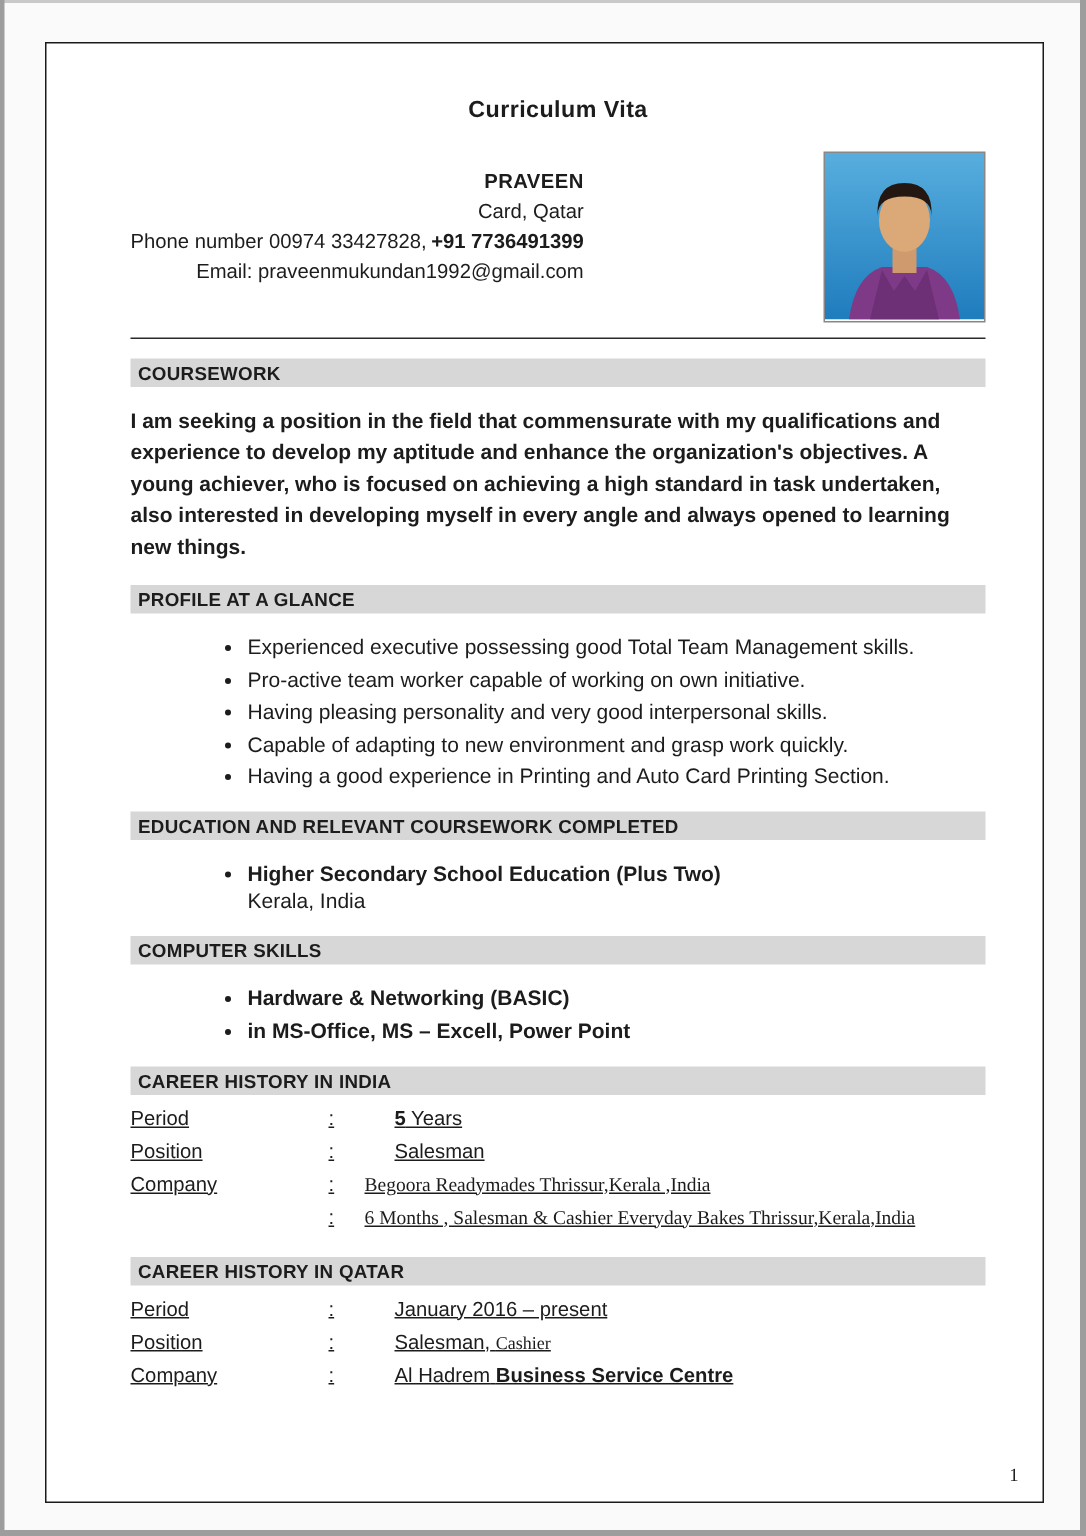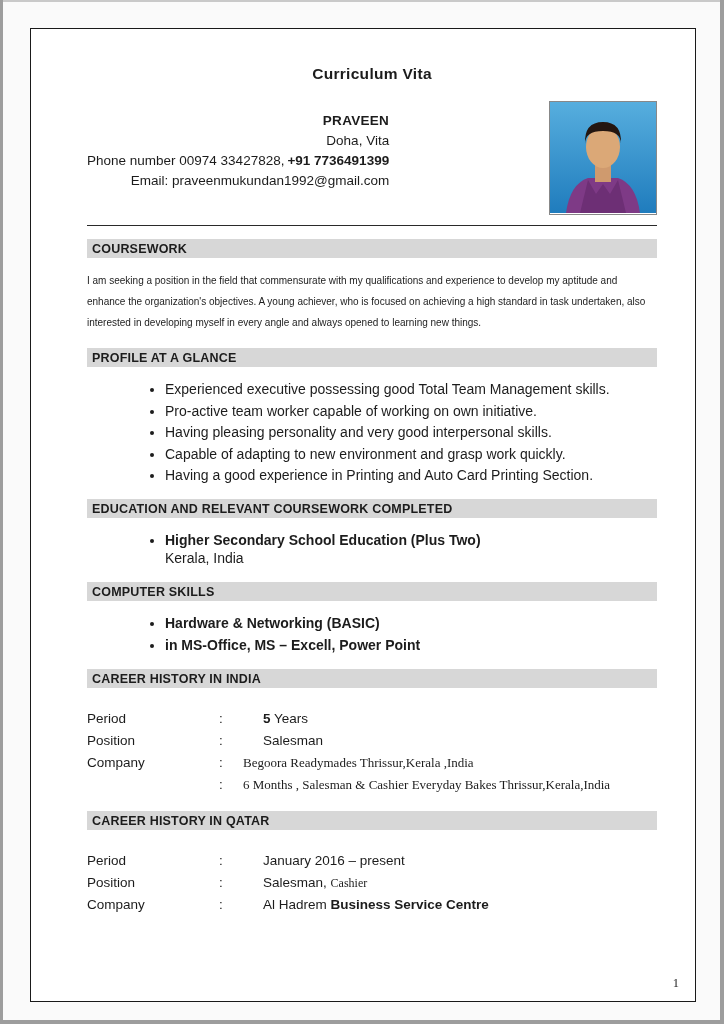--- a/index.html
+++ b/index.html
@@ -65,37 +65,38 @@
     background: #d7d7d7;
     font-weight: bold;
     font-size: 12.5px;
     letter-spacing: 0.2px;
     padding: 3px 5px 2px 5px;
     margin-top: 15px;
   }
   .section-bar.first { margin-top: 13px; }
 
   .body-text {
-    font-size: 10px;
+    font-size: 14px;
     line-height: 21px;
     margin-top: 12px;
     text-align: left;
+    font-weight: bold;
   }
 
   ul.bullets {
     list-style: disc;
     margin-top: 13px;
     padding-left: 78px;
     font-size: 14px;
   }
   ul.bullets li { margin-bottom: 3.5px; line-height: 18px; }
   ul.bullets.bold-items li { font-weight: bold; }
   ul.bullets .sub-line { font-weight: normal; }
 
-  .kv-block { margin-top: 20px; }
+  .kv-block { margin-top: 5px; text-decoration: underline; }
   .kv-row { display: flex; font-size: 13.5px; line-height: 22px; }
   .kv-label { width: 132px; flex: 0 0 auto; }
   .kv-colon { width: 14px; flex: 0 0 auto; }
   .kv-value.gap { padding-left: 30px; }
   .kv-value.small-gap { padding-left: 10px; }
   .serif { font-family: "Liberation Serif", serif; font-size: 13px; }
   .serif-small { font-family: "Liberation Serif", serif; font-size: 12px; }
   .bold { font-weight: bold; }
 
   .page-number {
@@ -113,21 +114,21 @@
 <div class="scan-edge right"></div>
 <div class="scan-edge bottom"></div>
 
 <div class="page">
 
   <h1 class="doc-title">Curriculum Vita</h1>
 
   <div class="header-row">
     <div class="contact">
       <div class="name">PRAVEEN</div>
-      <div>Doha, Vita</div>
+      <div>Card, Qatar</div>
       <div><span>Phone number 00974 33427828,</span><span class="phone-alt">+91 7736491399</span></div>
       <div>Email: praveenmukundan1992@gmail.com</div>
     </div>
     <div class="photo">
       <svg width="106" height="111" viewBox="0 0 106 111" xmlns="http://www.w3.org/2000/svg">
         <defs>
           <linearGradient id="bg" x1="0" y1="0" x2="0" y2="1">
             <stop offset="0" stop-color="#57aede"></stop>
             <stop offset="1" stop-color="#1f7cbd"></stop>
           </linearGradient>

